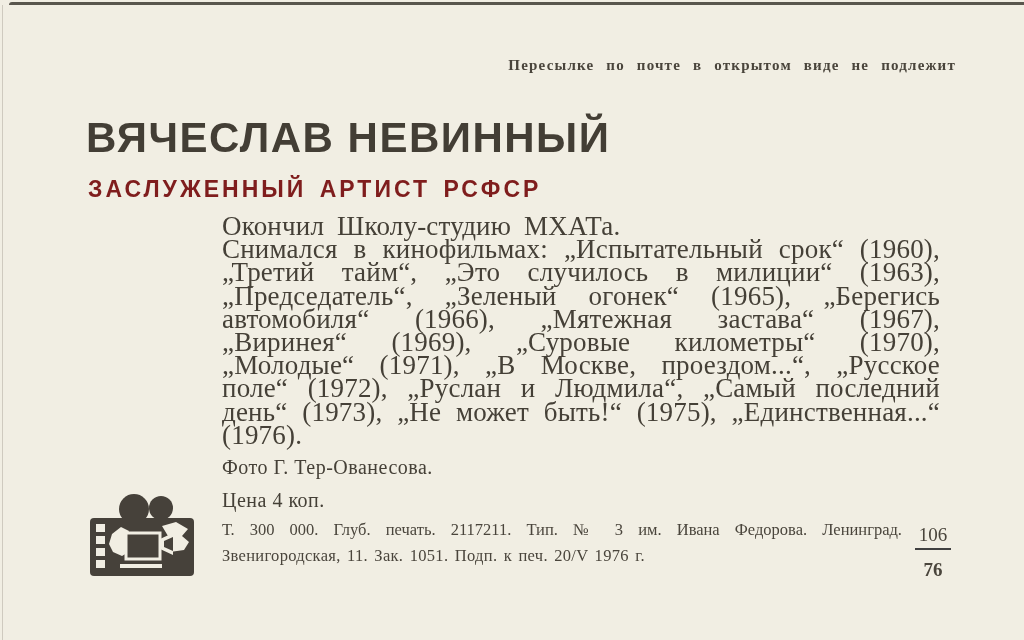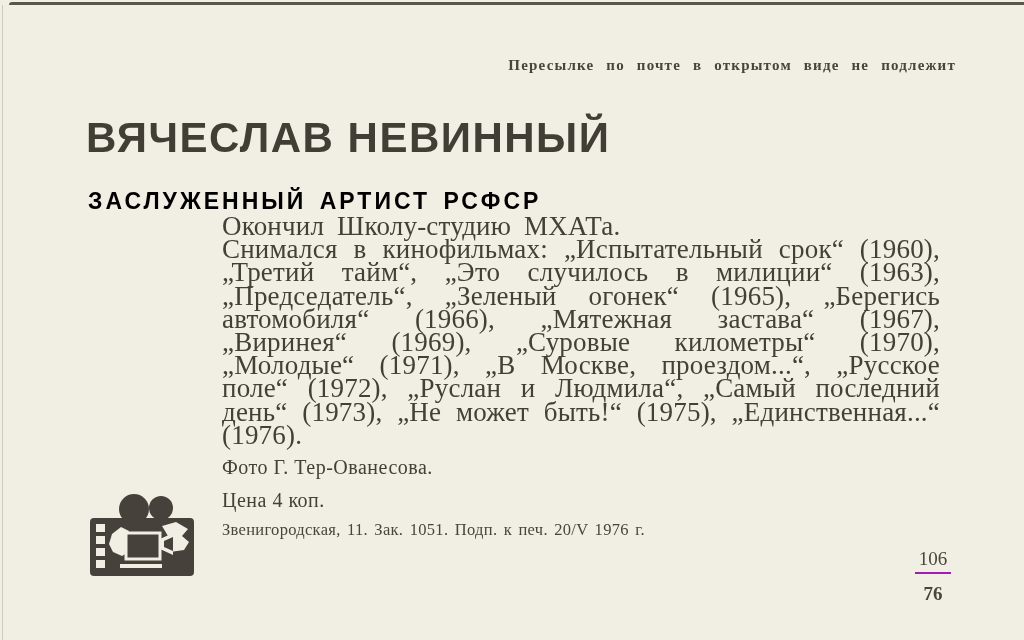--- a/index.html
+++ b/index.html
@@ -25,41 +25,41 @@
   .name {
     position:absolute; left:86px; top:114px;
     font-family:"Liberation Sans","DejaVu Sans",sans-serif;
     font-weight:700; font-size:42px; letter-spacing:1.5px;
     color:#433e35; white-space:nowrap;
   }
   .subtitle {
     position:absolute; left:88px; top:176px;
     font-family:"Liberation Sans","DejaVu Sans",sans-serif;
     font-weight:700; font-size:23px; letter-spacing:3px; word-spacing:4px;
-    color:#000000; white-space:nowrap;margin-top:12px;
+    color:#7f1d1d; white-space:nowrap;
   }
   .bio {
     position:absolute; left:222px; top:215px; width:718px;
     font-size:27px; line-height:23.2px; text-align:justify;
     word-spacing:6px; letter-spacing:0.2px;
   }
   .bio p { margin:0; }
   .credit { position:absolute; left:222px; top:456px; font-size:20px; letter-spacing:0.5px;text-align:right; }
   .price  { position:absolute; left:222px; top:489px; font-size:20px; letter-spacing:0.5px; }
   .colophon {
     position:absolute; left:222px; top:517px; width:680px;
     font-size:16.5px; line-height:26px; color:#4a453c;
   }
   .colophon .j { text-align:justify; text-align-last:justify; white-space:nowrap; display:flex; justify-content:space-between; }
   .colophon .c { text-align:left; letter-spacing:0.3px; word-spacing:2px; }
   .fraction {
     position:absolute; left:908px; top:524px; width:50px;
     text-align:center; font-size:19px; color:#4a453c;
   }
-  .fraction .num { display:inline-block; padding:0 4px 2px; border-bottom:2px solid #a21caf;margin-top:24px; }
+  .fraction .num { display:inline-block; padding:0 4px 2px; border-bottom:2px solid #404040; }
   .fraction .den { margin-top:9px;font-weight:bold; }
   .logo { position:absolute; left:88px; top:492px; width:108px; height:88px; }
   .logo svg { display:block; width:100%; height:100%; }
 </style>
 </head>
 <body>
 
 <div class="card">
 
   <div class="top-edge"></div>
@@ -98,20 +98,21 @@
 
       <rect x="38" y="41" width="34" height="26" fill="#46413a" stroke="#f1eee3" stroke-width="3"></rect>
       <polygon points="72,47 85,41 85,63 72,57" fill="#f1eee3"></polygon>
       <polygon points="76,49 85,45 85,59 76,55" fill="#46413a"></polygon>
 
       <rect x="32" y="72" width="42" height="4" fill="#f1eee3"></rect>
     </svg>
   </div>
 
   <div class="colophon">
+    <div style="text-align:justify; text-align-last:justify;">Т. 300 000. Глуб. печать. 2117211. Тип. № 3 им. Ивана Федорова. Ленинград.</div>
     <div class="c">Звенигородская, 11. Зак. 1051. Подп. к печ. 20/V 1976 г.</div>
   </div>
 
   <div class="fraction">
     <div class="num">106</div>
     <div class="den">76</div>
   </div>
 
 </div>
 

